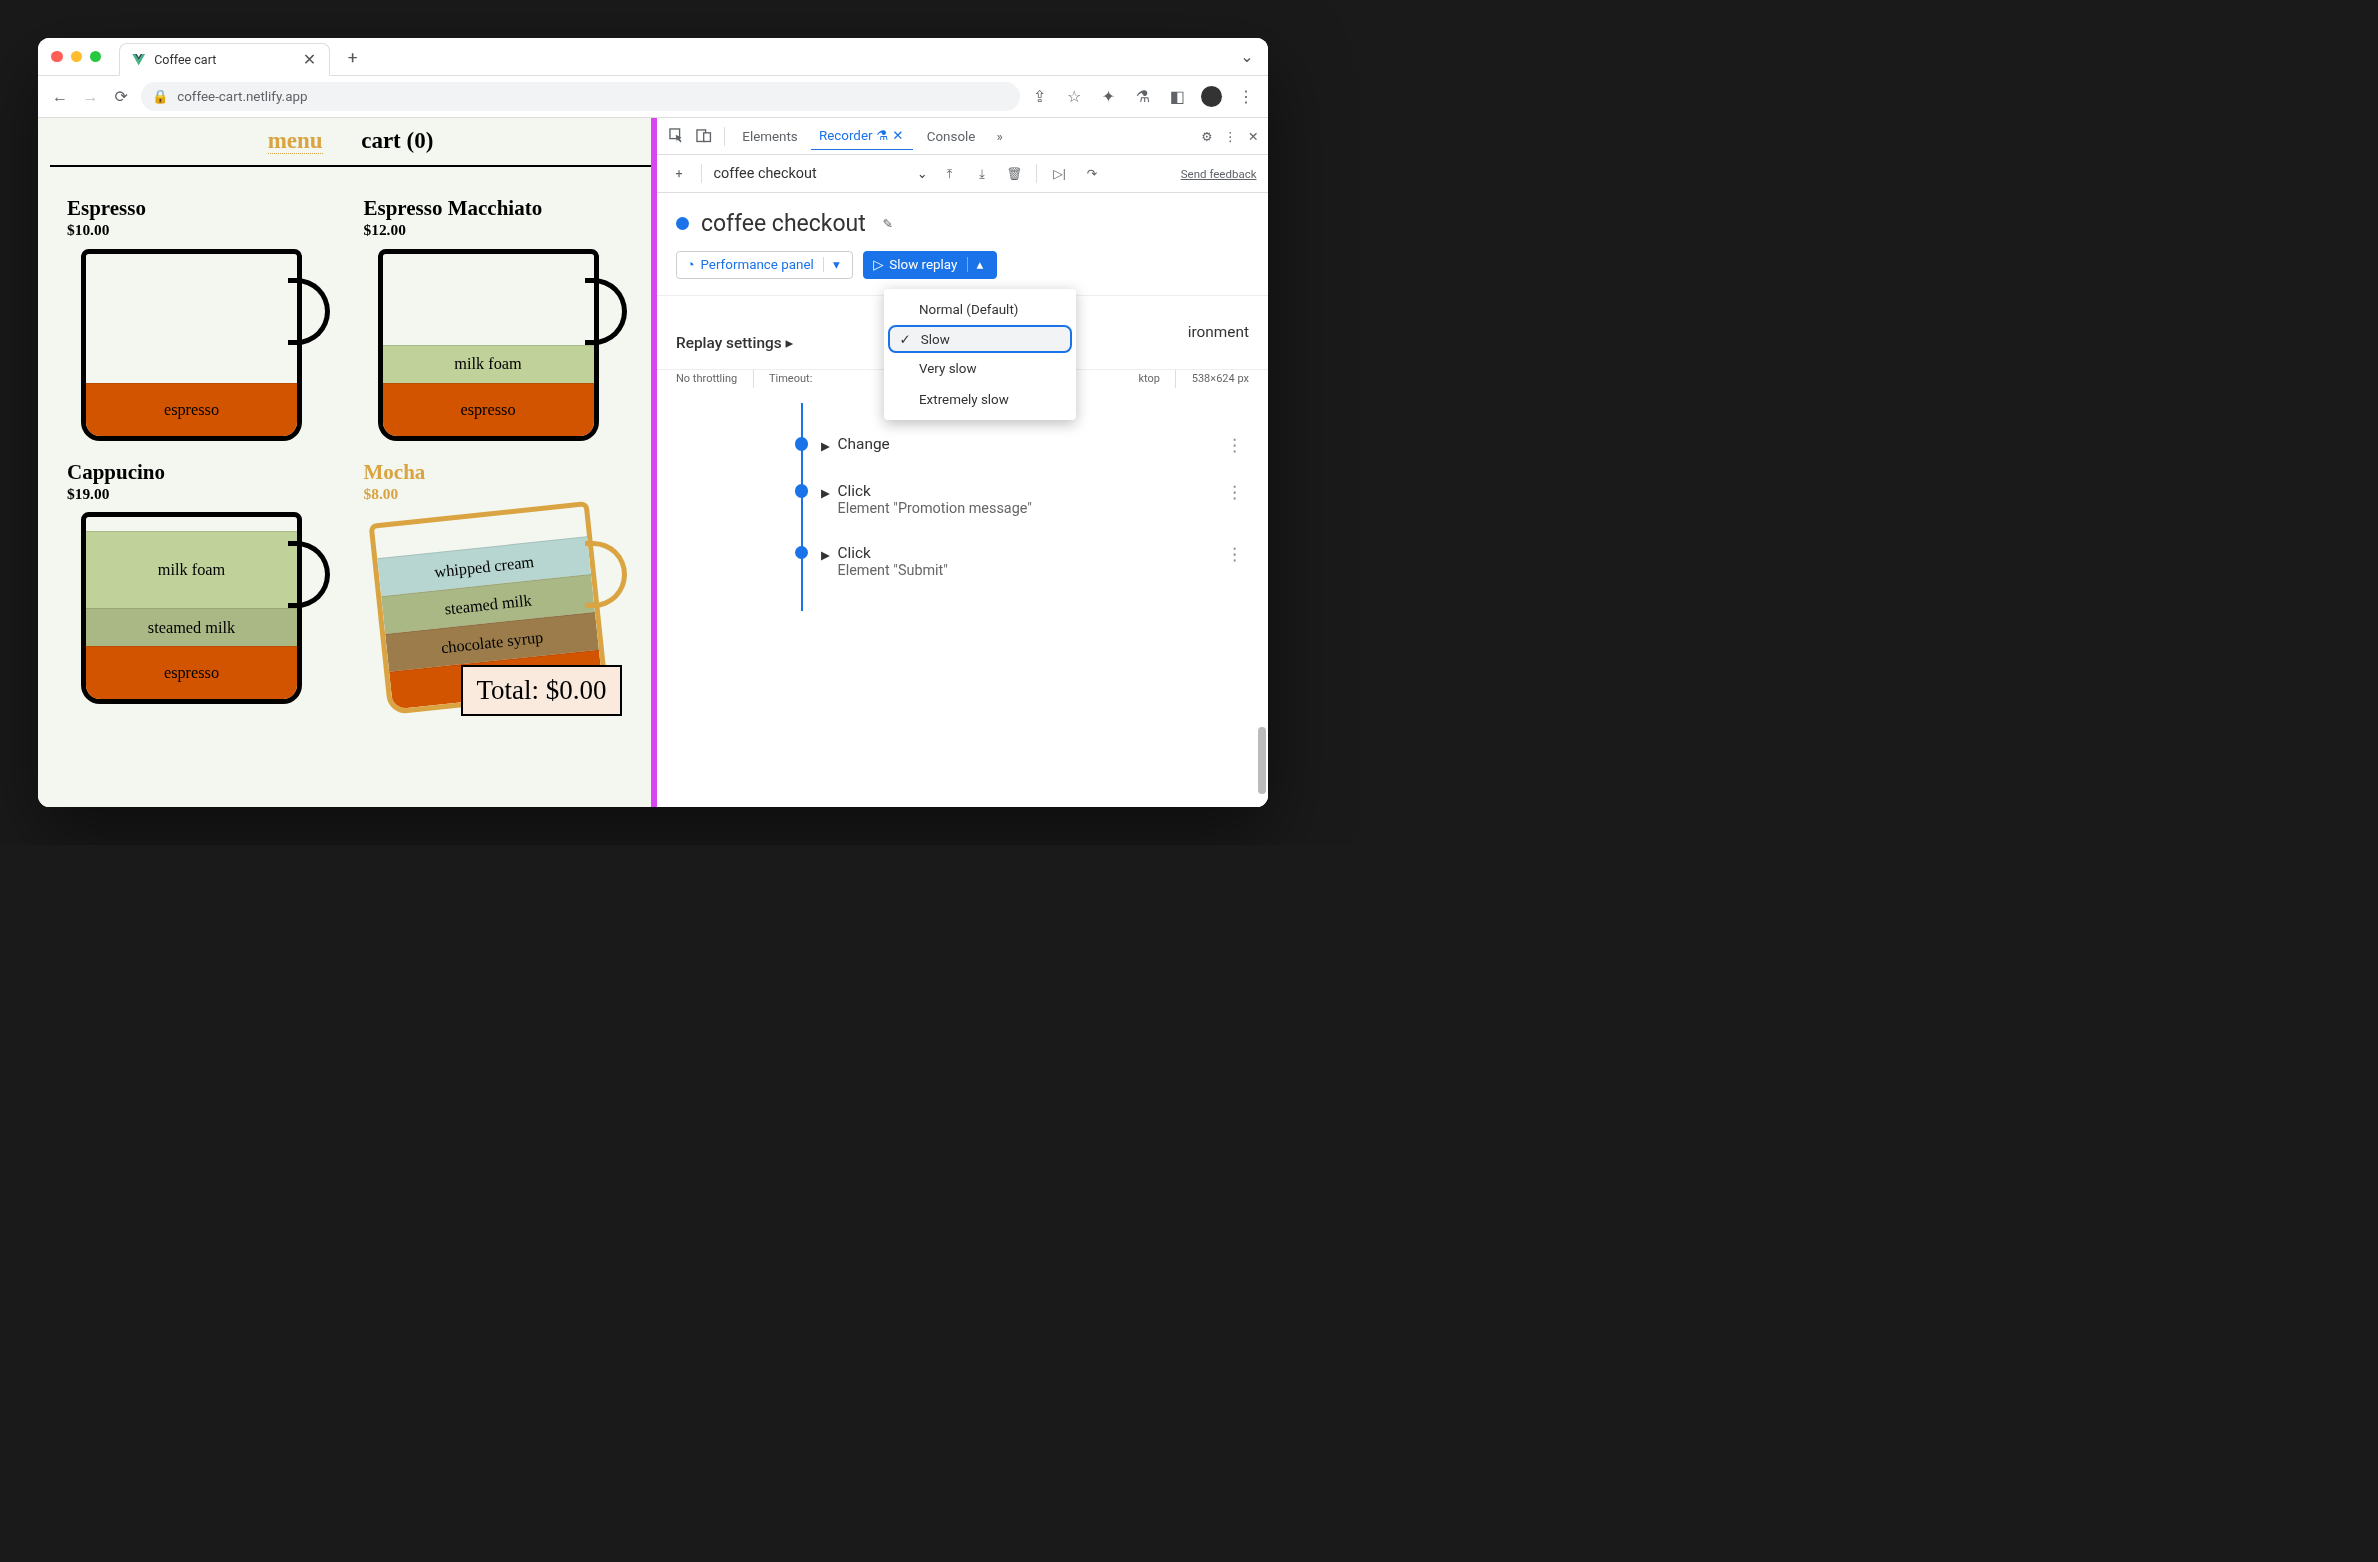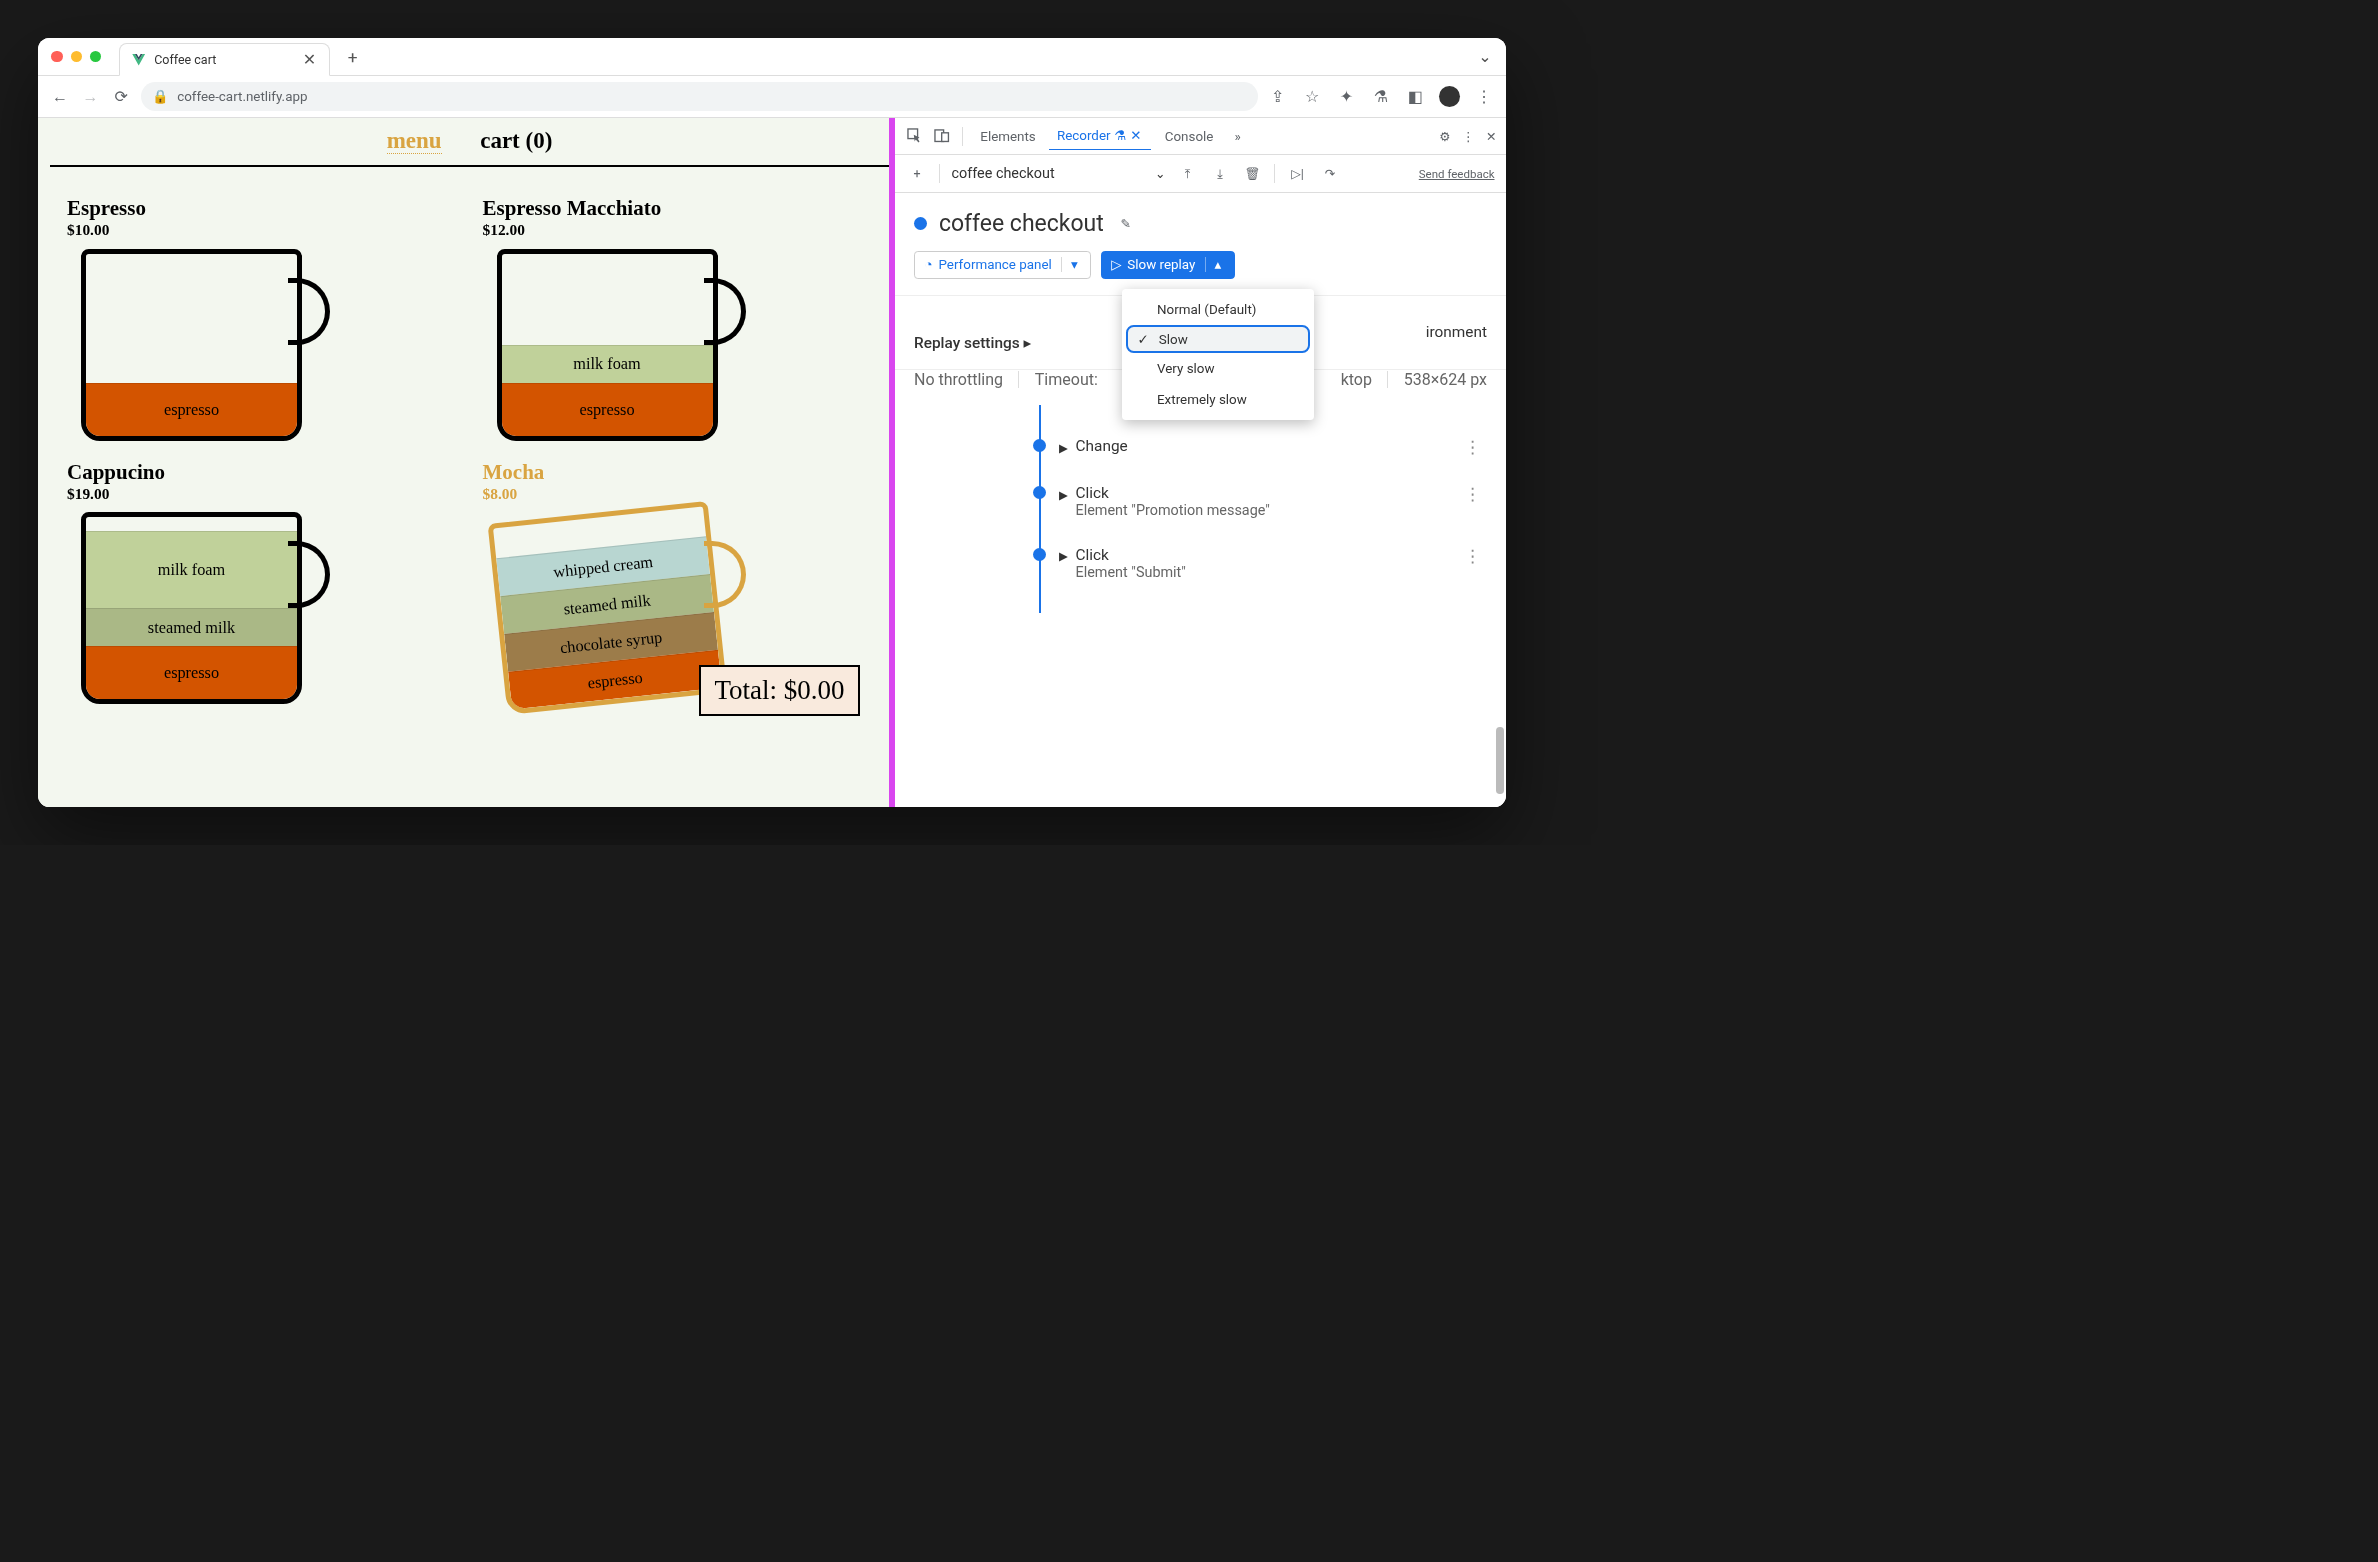--- a/index.html
+++ b/index.html
@@ -2,21 +2,21 @@
 <html><head>
 <meta charset="utf-8">
 <style>
   * { box-sizing: border-box; margin: 0; padding: 0; }
   body {
     font-family: -apple-system, BlinkMacSystemFont, "Segoe UI", Roboto, sans-serif;
     background: #1a1a1a;
     padding: 38px;
   }
   .browser-window {
-    width: 1468px;
+    width: 1230px;
     height: 769px;
     background: #fff;
     border-radius: 11.5px;
     box-shadow: 0 29px 77px rgba(0,0,0,0.5);
     overflow: hidden;
     display: flex;
     flex-direction: column;
     position: relative;
   }
   
@@ -132,21 +132,21 @@
     position:absolute; top:38px; left:227px; width:192px;
     background:#fff; box-shadow:0 3.8px 13.4px rgba(0,0,0,0.25);
     border-radius:3.8px; padding:5.8px 0; z-index:10;
   }
   .dd-item { padding:7.7px 13.4px 7.7px 35px; font-size:13.4px; position:relative; }
   .dd-item.hover { background:#f1f3f4; border:2.9px solid #1a73e8; border-radius:7.7px; margin:0 3.8px; padding:4.8px 9.6px 4.8px 31px; }
   .dd-item .check { position:absolute; left:9.6px; }
 
   .settings-row { display:flex; align-items:center; padding:17.3px 19px; gap:13.4px; border-bottom:1px solid #eee; font-size:15.4px; color:#333; flex-wrap:wrap; }
   .settings-row .s-title { font-weight:500; display:flex; align-items:center; gap:3.8px;margin-top:21px; }
-  .settings-sub { display:flex; gap:15.4px; padding:0 19px 15.4px 19px; font-size:16px; color:#666; align-items:center; }
+  .settings-sub { display:flex; gap:15.4px; padding:0 19px 15.4px 19px; font-size:11px; color:#666; align-items:center; }
   .settings-sub .sep2 { width:1px; height:17.3px; background:#ddd; }
 
   .timeline { padding: 19px 19px 19px 58px; position:relative; }
   .timeline::before { content:""; position:absolute; left:144px; top:0; bottom:0; width:1.9px; background:#1a73e8; }
   .step { position:relative; padding:13.4px 0 13.4px 106px; display:flex; align-items:flex-start; gap:7.7px; }
   .step-dot { position:absolute; left:80px; top:15.4px; width:13.4px; height:13.4px; background:#1a73e8; border-radius:50%; }
   .step-disc { color:#333; font-size:11.5px; margin-top:3.8px; }
   .step-body { flex:1; }
   .step-title { font-size:15.4px; color:#333; }
   .step-sub { color:#666; font-size:14.4px; }

